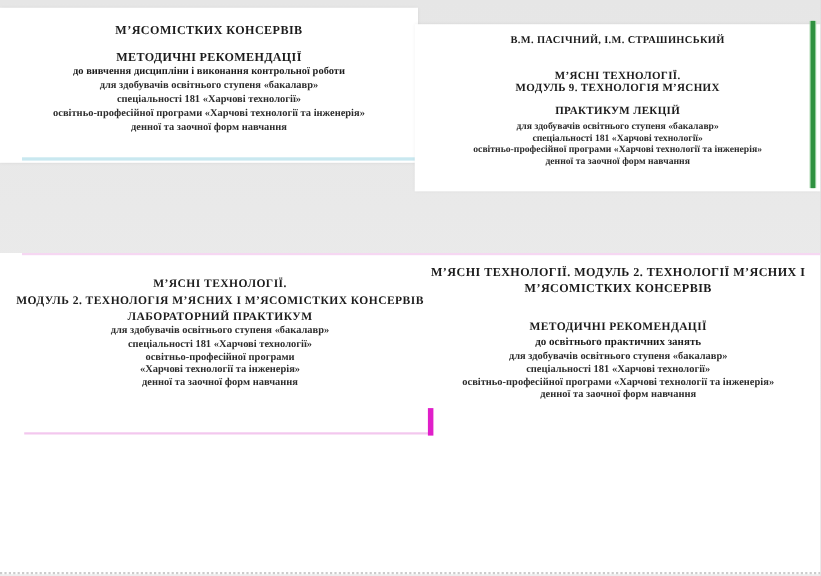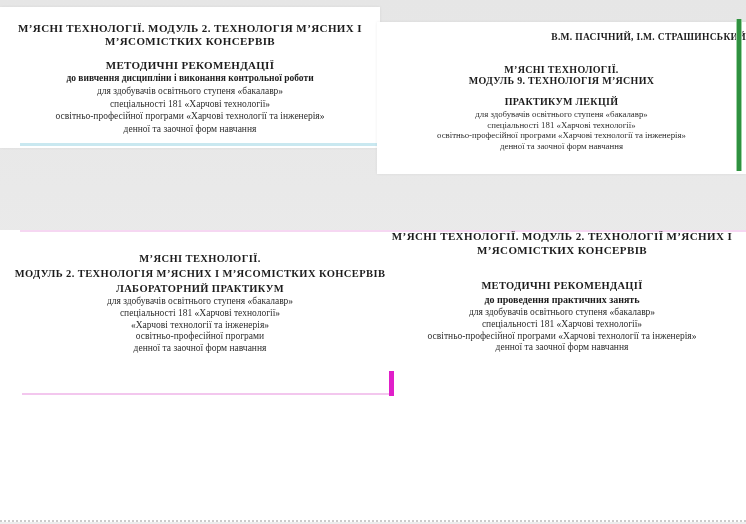--- a/index.html
+++ b/index.html
@@ -17,64 +17,63 @@
     background: #ffffff;
     box-shadow: 0 0 3px rgba(0,0,0,0.07);
   }
   .page-tl { left: 0; top: 7px; width: 380px; height: 141px; }
   .page-tr { left: 377px; top: 22px; width: 369px; height: 152px; }
   .bottom-sheet {
     left: 0; top: 230px; width: 746px; height: 290px;
     border-bottom: 2px dotted #cccccc;
     box-shadow: none;
   }
-  .tblock { text-align: center; line-height: 1.15; }
+  .tblock { text-align: center; line-height: 1.15; font-weight: bold; }
 
   
   .tl-title { margin-top: 15px; font-weight: bold; font-size: 11px; line-height: 13px; letter-spacing: 0.4px; }
   .tl-heading { margin-top: 11px; font-weight: bold; font-size: 11px; line-height: 13px; letter-spacing: 0.3px; }
   .tl-subheading { font-weight: bold; font-size: 9.5px; line-height: 12px; font-family: Liberation Serif, serif; }
   .tl-lines { margin-top: 1px; font-size: 9.5px; line-height: 12.5px; color: #2d2d2d; }
   .cyan-line { position: absolute; left: 20px; right: 0; bottom: 2px; height: 3px; }
 
   
-  .tr-authors { margin-top: 10px; font-weight: bold; font-size: 9.5px; letter-spacing: 0.3px; text-align: right; }
+  .tr-authors { margin-top: 10px; font-weight: bold; font-size: 9.5px; letter-spacing: 0.3px; }
   .tr-title { margin-top: 21px; font-weight: bold; font-size: 10px; line-height: 11.5px; letter-spacing: 0.3px; }
   .tr-heading { margin-top: 9px; font-weight: bold; font-size: 10px; line-height: 12px; letter-spacing: 0.3px; }
   .tr-lines { margin-top: 1px; font-size: 8.8px; line-height: 10.6px; color: #2d2d2d; }
   .green-bar {
     position: absolute; right: 5px; top: -3px; width: 4px; height: 152px;
     box-shadow: -1px 0 0 #9ed3a4, 1px 0 0 #9ed3a4;
   }
 
   
   .pink-top-line { position: absolute; left: 20px; right: 0; top: 0; height: 2px; }
   .bl-block { position: absolute; left: 0; top: 0; width: 400px; }
   .br-block { position: absolute; left: 378px; top: 0; width: 368px; }
 
   .bl-title1 { margin-top: 23px; font-weight: bold; font-size: 10.5px; line-height: 12px; letter-spacing: 0.4px; }
   .bl-title2 { margin-top: 3px; font-weight: bold; font-size: 10.5px; line-height: 12px; letter-spacing: 0.4px; }
   .bl-heading { margin-top: 3px; font-weight: bold; font-size: 10.5px; line-height: 12px; letter-spacing: 0.4px; }
   .bl-lines { margin-top: 1px; font-size: 9.5px; line-height: 11.8px; color: #2d2d2d; }
   .bl-bottom-line { position: absolute; left: 22px; top: 163px; width: 368px; height: 2px; }
   .bl-magenta-bar { position: absolute; left: 389px; top: 141px; width: 5px; height: 25px; }
 
-  .br-title { font-weight: bold; font-size: 11px; line-height: 13.5px; letter-spacing: 0.4px; }
+  .br-title { margin-top: 12px; font-weight: bold; font-size: 11px; line-height: 13.5px; letter-spacing: 0.4px; }
   .br-heading { margin-top: 23px; font-weight: bold; font-size: 10.5px; line-height: 12px; letter-spacing: 0.3px; }
   .br-subheading { margin-top: 2px; font-weight: bold; font-size: 10px; line-height: 11px; }
   .br-lines { margin-top: 2px; font-size: 9.5px; line-height: 11.8px; color: #2d2d2d; }
 </style>
 </head>
 <body>
 
 <div class="canvas">
 
   <section class="page page-tl">
     <div class="tblock tl-title">
-      <div>М’ЯСНІ ТЕХНОЛОГІЇ. МОДУЛЬ 2. ТЕХНОЛОГІЯ М’ЯСНИХ І</div>
       <div>М’ЯСОМІСТКИХ КОНСЕРВІВ</div>
     </div>
     <div class="tblock tl-heading">МЕТОДИЧНІ РЕКОМЕНДАЦІЇ</div>
     <div class="tblock tl-subheading">до вивчення дисципліни і виконання контрольної роботи</div>
     <div class="tblock tl-lines">
       <div>для здобувачів освітнього ступеня «бакалавр»</div>
       <div>спеціальності 181 «Харчові технології»</div>
       <div>освітньо-професійної програми «Харчові технології та інженерія»</div>
       <div>денної та заочної форм навчання</div>
     </div>
@@ -100,35 +99,35 @@
   <section class="page bottom-sheet">
     <div class="pink-top-line" style="background-color: rgb(246, 215, 242);"></div>
 
     <div class="bl-block">
       <div class="tblock bl-title1">М’ЯСНІ ТЕХНОЛОГІЇ.</div>
       <div class="tblock bl-title2">МОДУЛЬ 2. ТЕХНОЛОГІЯ М’ЯСНИХ І М’ЯСОМІСТКИХ КОНСЕРВІВ</div>
       <div class="tblock bl-heading">ЛАБОРАТОРНИЙ ПРАКТИКУМ</div>
       <div class="tblock bl-lines">
         <div>для здобувачів освітнього ступеня «бакалавр»</div>
         <div>спеціальності 181 «Харчові технології»</div>
+        <div>освітньо-професійної програми</div>
         <div>«Харчові технології та інженерія»</div>
-        <div>освітньо-професійної програми</div>
         <div>денної та заочної форм навчання</div>
       </div>
     </div>
     <div class="bl-bottom-line" style="background-color: rgb(243, 199, 238);"></div>
     <div class="bl-magenta-bar" style="background-color: rgb(224, 31, 201);"></div>
 
     <div class="br-block">
       <div class="tblock br-title">
         <div>М’ЯСНІ ТЕХНОЛОГІЇ. МОДУЛЬ 2. ТЕХНОЛОГІЇ М’ЯСНИХ І</div>
         <div>М’ЯСОМІСТКИХ КОНСЕРВІВ</div>
       </div>
       <div class="tblock br-heading">МЕТОДИЧНІ РЕКОМЕНДАЦІЇ</div>
-      <div class="tblock br-subheading">до проведення практичних занять</div>
+      <div class="tblock br-subheading">до освітнього практичних занять</div>
       <div class="tblock br-lines">
         <div>для здобувачів освітнього ступеня «бакалавр»</div>
         <div>спеціальності 181 «Харчові технології»</div>
         <div>освітньо-професійної програми «Харчові технології та інженерія»</div>
         <div>денної та заочної форм навчання</div>
       </div>
     </div>
   </section>
 
 </div>

